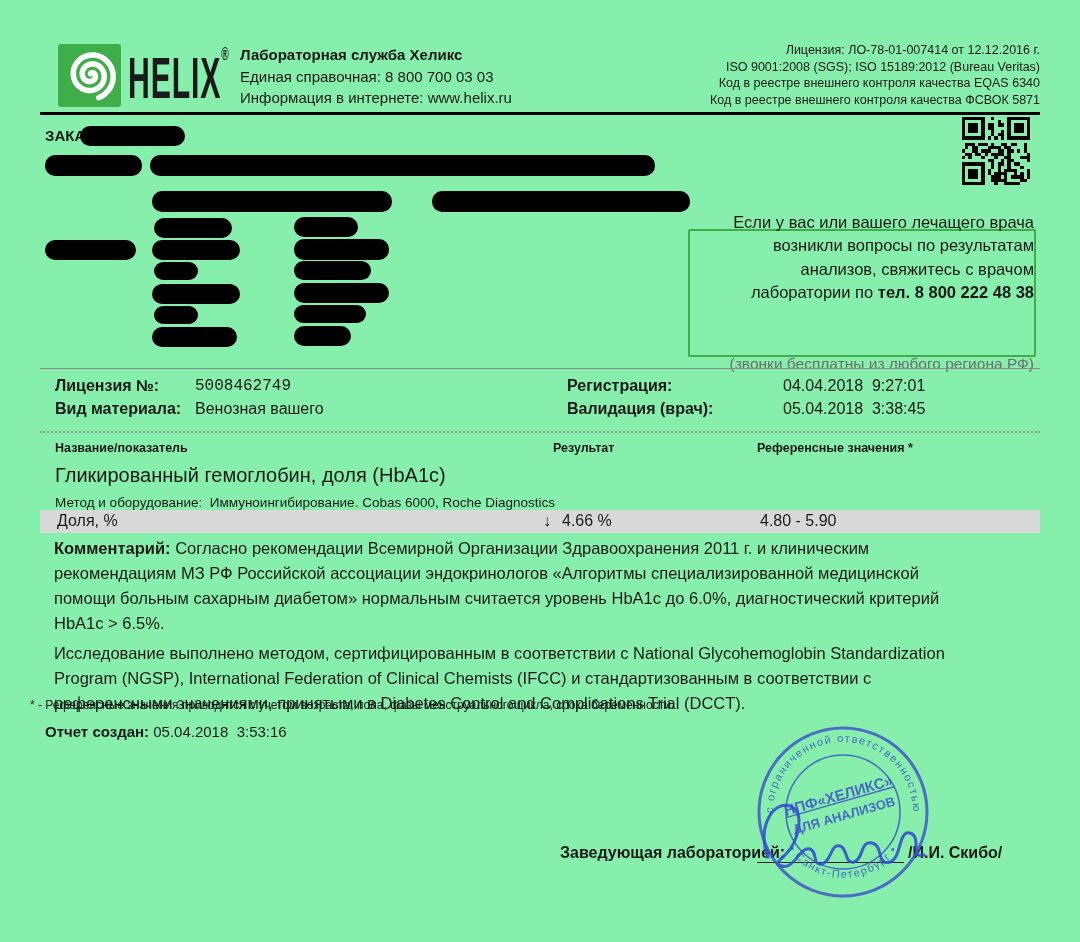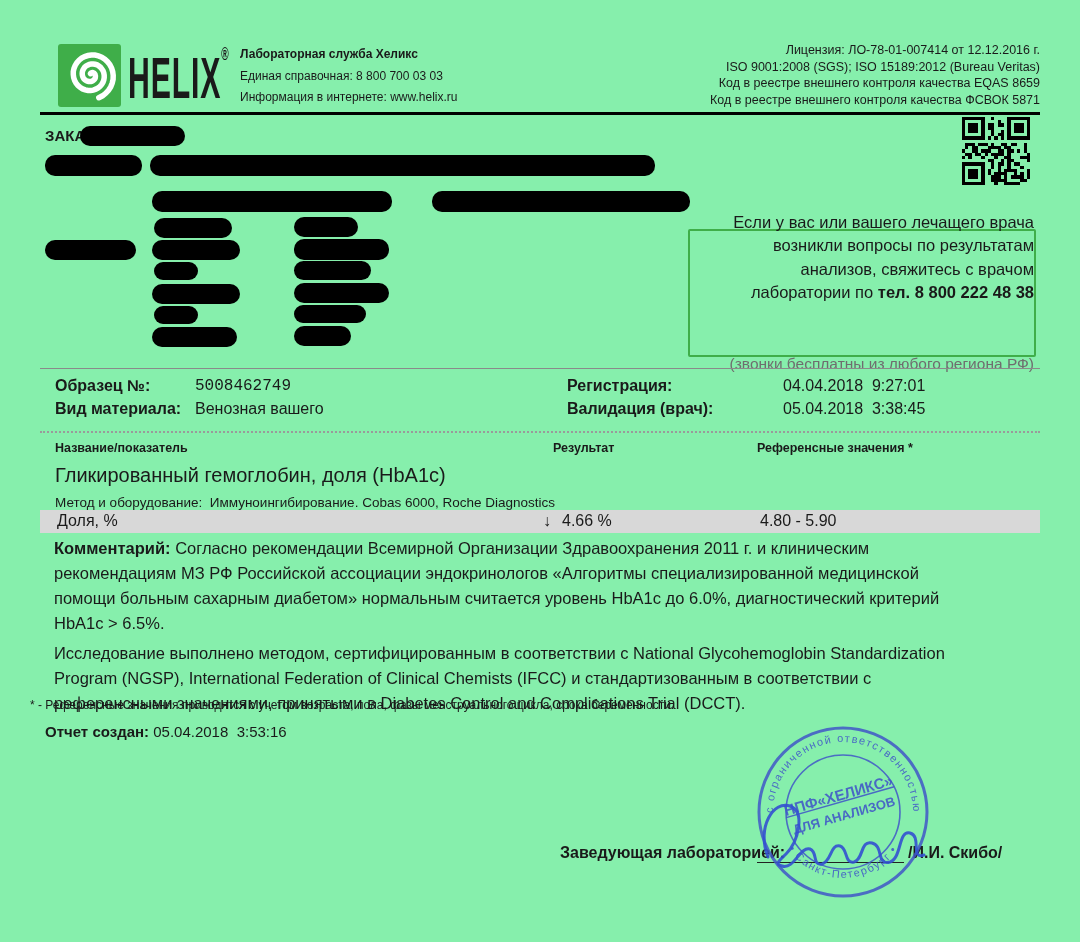--- a/index.html
+++ b/index.html
@@ -5,21 +5,21 @@
   html,body{margin:0;padding:0;background:#ffffff;}
   .page{position:relative;width:1080px;height:942px;background:#86efac;overflow:hidden;
         font-family:"Liberation Sans","DejaVu Sans",sans-serif;color:#1a1a1a;}
   .abs{position:absolute;}
   .pre{white-space:pre;}
   
   .logo-square{position:absolute;left:58px;top:44px;width:63px;height:63px;border-radius:3px;}
   .wordmark{position:absolute;left:128px;top:46px;font-weight:700;font-size:36px;letter-spacing:1px;
             transform:scale(.84,1.58);transform-origin:left top;}
   .reg{font-size:12px;vertical-align:top;position:relative;top:-2px;}
-  .brand{position:absolute;left:240px;top:44px;font-size:12px;line-height:21.5px;}
+  .brand{position:absolute;left:240px;top:44px;font-size:15px;line-height:21.5px;}
   .brand .b1{font-weight:700;}
   .license{position:absolute;right:40px;top:42px;font-size:12.5px;line-height:16.5px;text-align:right;}
   .toprule{position:absolute;left:40px;top:112px;width:1000px;height:3px;background:#000;}
   
   .order-label{position:absolute;left:45px;top:127px;font-size:15px;font-weight:700;}
   .bar{position:absolute;background:#000;border-radius:10px;}
   
   .qr{position:absolute;left:962px;top:117px;width:68px;height:68px;}
   
   .helpbox{position:absolute;left:688px;top:229px;width:344px;height:124px;border:2px solid #3fae49;
@@ -60,21 +60,21 @@
   </div>
   <div class="wordmark"><span>HELIX</span><span class="reg">®</span></div>
   <div class="brand">
     <div class="b1">Лабораторная служба Хеликс</div>
     <div>Единая справочная: 8 800 700 03 03</div>
     <div>Информация в интернете: www.helix.ru</div>
   </div>
   <div class="license">
     <div>Лицензия: ЛО-78-01-007414 от 12.12.2016 г.</div>
     <div>ISO 9001:2008 (SGS); ISO 15189:2012 (Bureau Veritas)</div>
-    <div>Код в реестре внешнего контроля качества EQAS 8659</div>
+    <div>Код в реестре внешнего контроля качества EQAS 6340</div>
     <div>Код в реестре внешнего контроля качества ФСВОК 5871</div>
   </div>
   <div class="toprule"></div>
 
   <div class="order-label">ЗАКА</div>
   <div id="redactions">
       <div class="bar" style="left: 80px; top: 126px; width: 105px; height: 20px; background: rgb(0, 0, 0);"></div>
       <div class="bar" style="left: 45px; top: 155px; width: 97px; height: 21px; background: rgb(0, 0, 0);"></div>
       <div class="bar" style="left: 150px; top: 155px; width: 505px; height: 21px; background: rgb(0, 0, 0);"></div>
       <div class="bar" style="left: 152px; top: 191px; width: 240px; height: 21px; background: rgb(0, 0, 0);"></div>
@@ -323,21 +323,21 @@
 
   <div class="helpbox">
     <div>Если у вас или вашего лечащего врача</div>
     <div>возникли вопросы по результатам</div>
     <div>анализов, свяжитесь с врачом</div>
     <div><span>лаборатории по </span><b>тел. 8 800 222 48 38</b></div>
     <div class="note">(звонки бесплатны из любого региона РФ)</div>
   </div>
 
   <div class="line-solid"></div>
-  <div class="abs lbl" style="left:55px;top:377px;">Образец №:</div>
+  <div class="abs lbl" style="left:55px;top:377px;">Лицензия №:</div>
   <div class="abs val" style="left:195px;top:377px;font-family:Liberation Mono, monospace;">5008462749</div>
   <div class="abs lbl" style="left:55px;top:400px;">Вид материала:</div>
   <div class="abs val" style="left:195px;top:400px;">Венозная вашего</div>
   <div class="abs lbl" style="left:567px;top:377px;">Регистрация:</div>
   <div class="abs val pre" style="left:783px;top:377px;">04.04.2018  9:27:01</div>
   <div class="abs lbl" style="left:567px;top:400px;">Валидация (врач):</div>
   <div class="abs val pre" style="left:783px;top:400px;">05.04.2018  3:38:45</div>
   <div class="line-dotted"></div>
 
   <div class="abs th" style="left:55px;top:441px;">Название/показатель</div>

